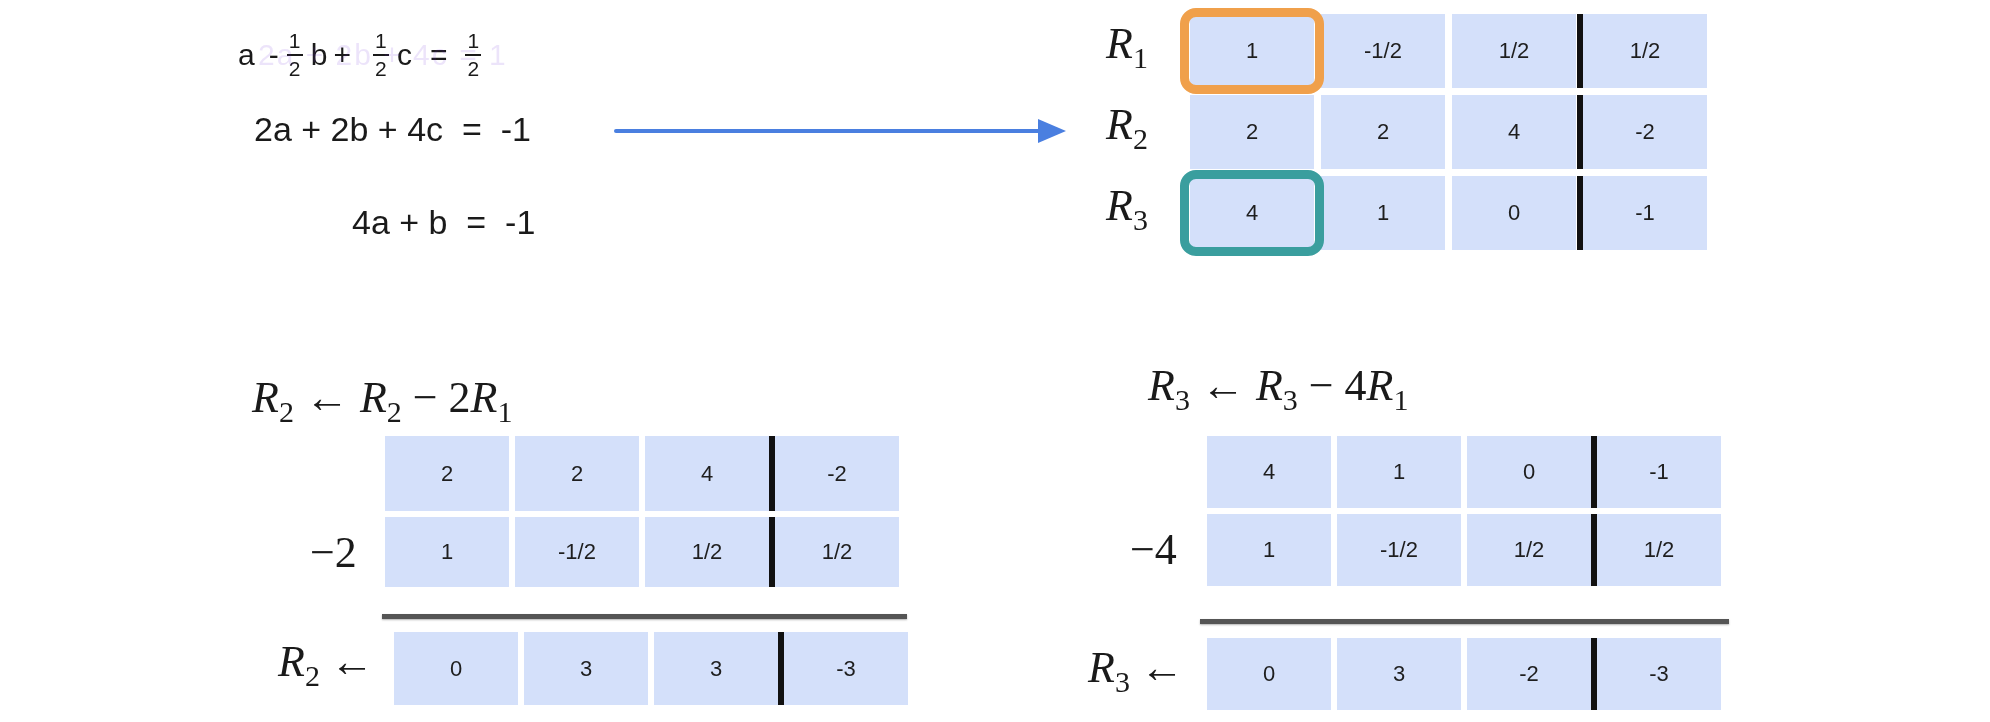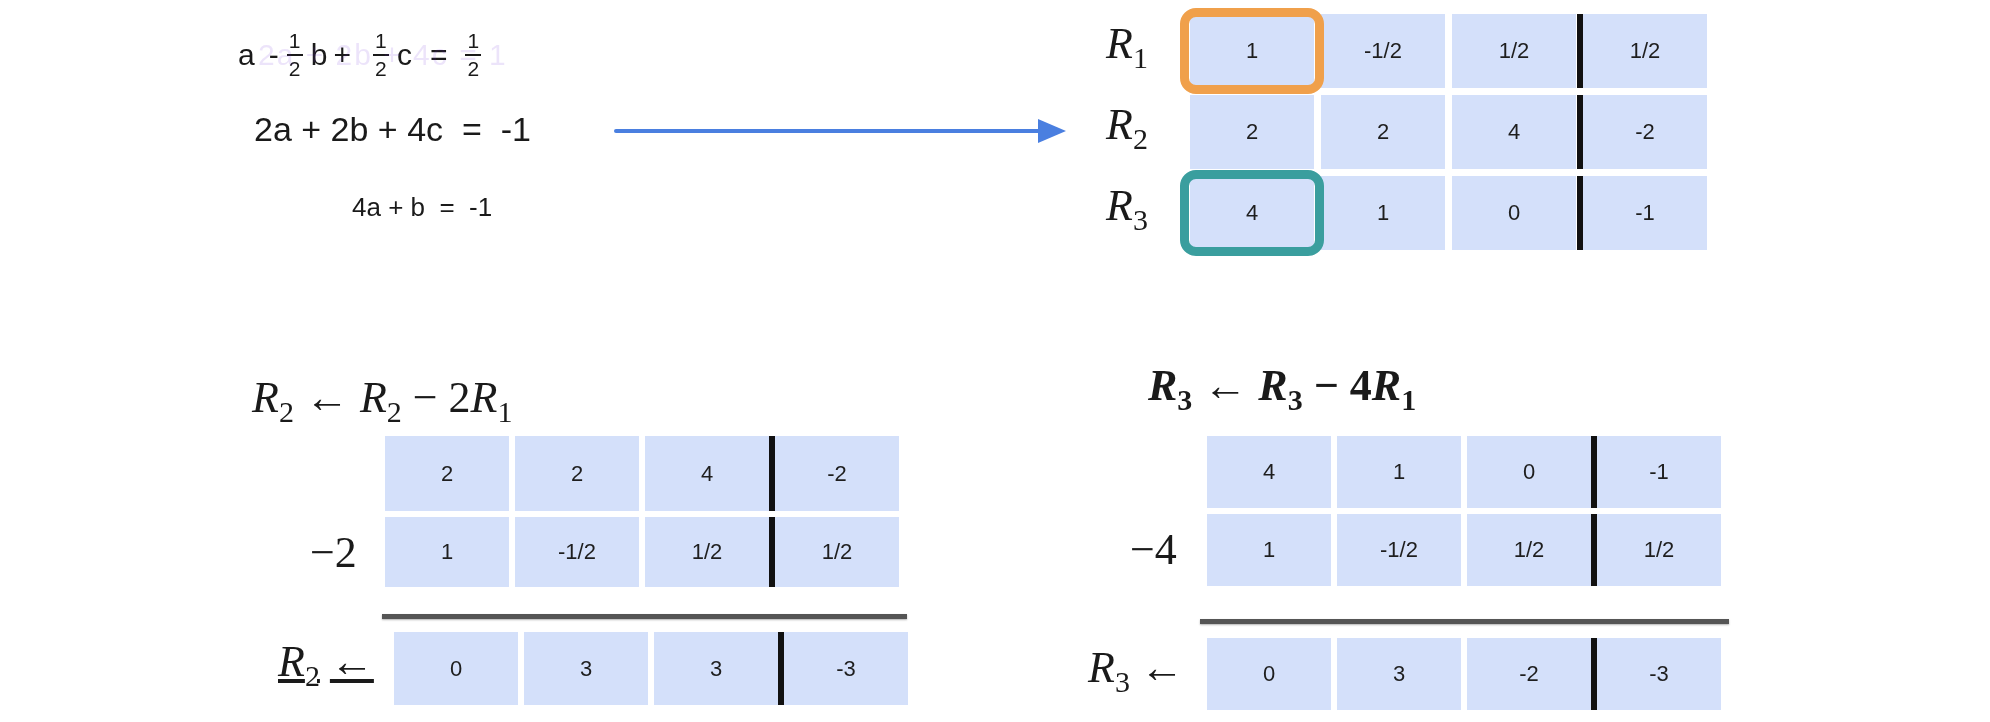--- a/index.html
+++ b/index.html
@@ -48,21 +48,21 @@
   <span class="sp" style="width:10px"></span>
   <span class="frac">
     <span>1</span>
     <span class="bar"></span>
     <span>2</span>
   </span>
 </div>
 <div class="eq ghost" style="left:258px; top:38px; font-size:30px; letter-spacing:2px;">2a + 2b + 4c = 1</div>
 
 <div class="eq" style="left:254px; top:110px; font-size:34px; white-space:pre;">2a + 2b + 4c  =  -1</div>
-<div class="eq" style="left:352px; top:192px; font-size:26px; white-space:pre;">4a + b  =  -1</div>
+<div class="eq" style="left:352px; top:203px; font-size:34px; white-space:pre;">4a + b  =  -1</div>
 
 <svg class="abs" style="left:610px; top:116px;" width="460" height="30">
   <line x1="6" y1="15" x2="430" y2="15" stroke="#4a7fe0" stroke-width="4" stroke-linecap="round"></line>
   <polygon points="428,3 456,15 428,27" fill="#4a7fe0"></polygon>
 </svg>
 
 <div id="top-matrix">
     <div class="cell" style="left: 1190px; top: 14px; width: 124px; height: 74px;">1</div>
     <div class="cell" style="left: 1321px; top: 14px; width: 124px; height: 74px;">-1/2</div>
     <div class="cell" style="left: 1452px; top: 14px; width: 124px; height: 74px;">1/2</div>
@@ -92,29 +92,29 @@
     <div class="cell" style="left: 645px; top: 436px; width: 124px; height: 75px;">4</div>
     <div class="cell" style="left: 775px; top: 436px; width: 124px; height: 75px;">-2</div>
     <div class="divider" style="left: 769px; top: 436px; height: 75px;"></div>
     <div class="op" style="left: 310px; top: 527px;">−2</div>
     <div class="cell" style="left: 385px; top: 517px; width: 124px; height: 70px;">1</div>
     <div class="cell" style="left: 515px; top: 517px; width: 124px; height: 70px;">-1/2</div>
     <div class="cell" style="left: 645px; top: 517px; width: 124px; height: 70px;">1/2</div>
     <div class="cell" style="left: 775px; top: 517px; width: 124px; height: 70px;">1/2</div>
     <div class="divider" style="left: 769px; top: 517px; height: 70px;"></div>
     <div class="sumline" style="left: 382px; top: 614px; width: 525px;"></div>
-    <div class="rlabel serif" style="left: 278px; top: 636px; text-decoration: underline;"><span>R</span><sub>2</sub><span style="font-style: normal; margin-left: 10px;">←</span></div>
+    <div class="rlabel serif" style="left: 278px; top: 636px;"><span>R</span><sub>2</sub><span style="font-style: normal; margin-left: 10px;">←</span></div>
     <div class="cell" style="left: 394px; top: 632px; width: 124px; height: 73px;">0</div>
     <div class="cell" style="left: 524px; top: 632px; width: 124px; height: 73px;">3</div>
     <div class="cell" style="left: 654px; top: 632px; width: 124px; height: 73px;">3</div>
     <div class="cell" style="left: 784px; top: 632px; width: 124px; height: 73px;">-3</div>
     <div class="divider" style="left: 778px; top: 632px; height: 73px;"></div>
   </div>
 <div id="op-1">
-    <div class="op" style="left: 1148px; top: 360px; font-weight: bold;"><i>R</i><sub>3</sub><span> ← </span><i>R</i><sub>3</sub><span> − 4</span><i>R</i><sub>1</sub></div>
+    <div class="op" style="left: 1148px; top: 360px;"><i>R</i><sub>3</sub><span> ← </span><i>R</i><sub>3</sub><span> − 4</span><i>R</i><sub>1</sub></div>
     <div class="cell" style="left: 1207px; top: 436px; width: 124px; height: 72px;">4</div>
     <div class="cell" style="left: 1337px; top: 436px; width: 124px; height: 72px;">1</div>
     <div class="cell" style="left: 1467px; top: 436px; width: 124px; height: 72px;">0</div>
     <div class="cell" style="left: 1597px; top: 436px; width: 124px; height: 72px;">-1</div>
     <div class="divider" style="left: 1591px; top: 436px; height: 72px;"></div>
     <div class="op" style="left: 1130px; top: 524px;">−4</div>
     <div class="cell" style="left: 1207px; top: 514px; width: 124px; height: 72px;">1</div>
     <div class="cell" style="left: 1337px; top: 514px; width: 124px; height: 72px;">-1/2</div>
     <div class="cell" style="left: 1467px; top: 514px; width: 124px; height: 72px;">1/2</div>
     <div class="cell" style="left: 1597px; top: 514px; width: 124px; height: 72px;">1/2</div>

